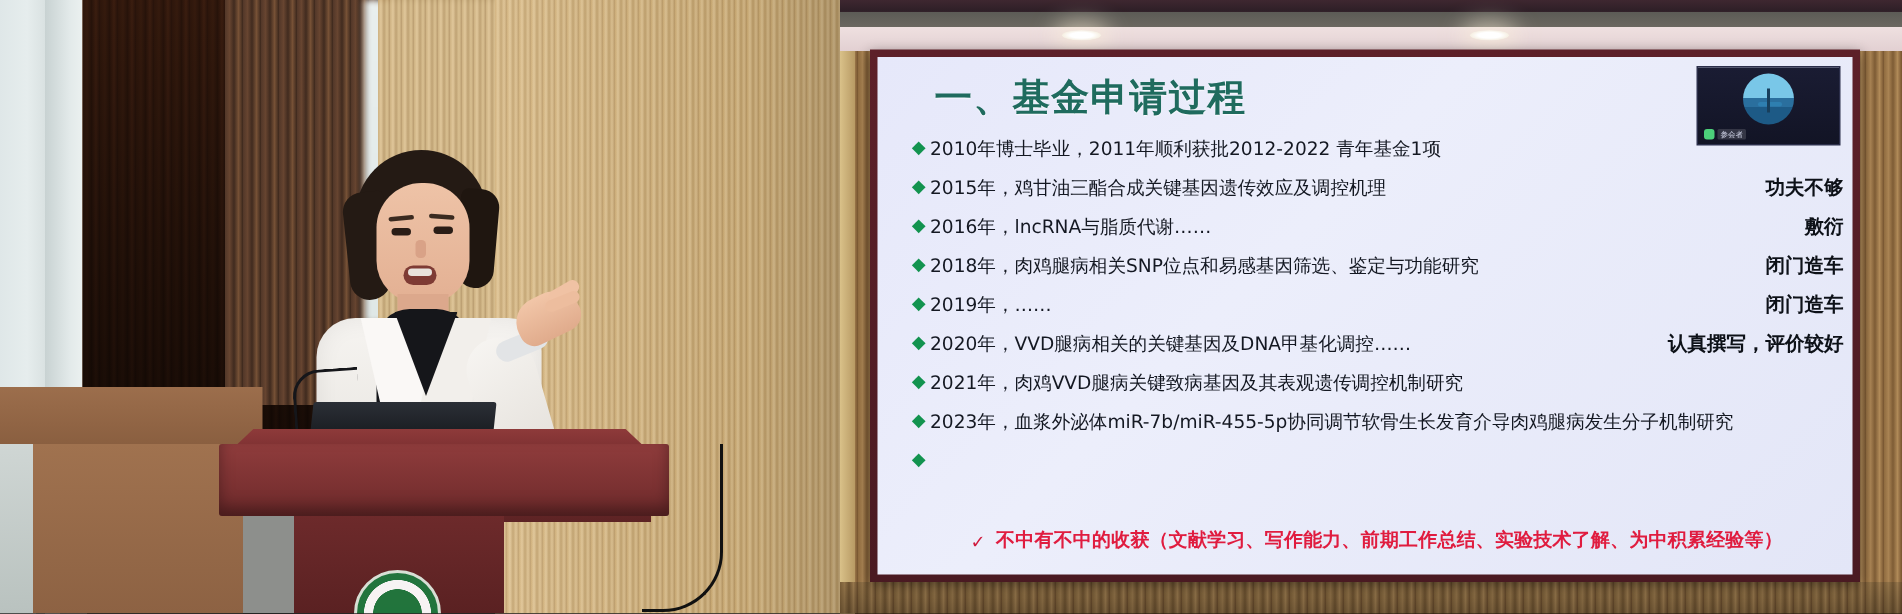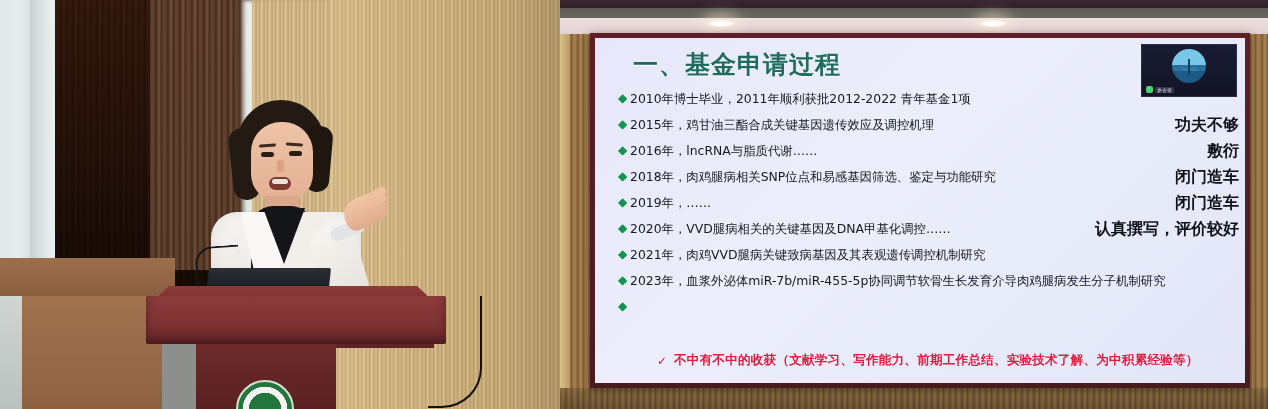--- a/index.html
+++ b/index.html
@@ -137,38 +137,38 @@
      background:linear-gradient(180deg,#3e2730,#2e1f27 60%,#53303a); }
   .ceiling2{ position:absolute; left:0; top:8px; width:708px; height:12px;
      background:linear-gradient(180deg,#5c5b56,#6e6a62); }
   .soffit{ position:absolute; left:0; top:18px; width:708px; height:16px;
      background:linear-gradient(180deg,#efe0e0,#e2d0d2); }
   .downlight{ position:absolute; top:20px; width:26px; height:7px; border-radius:50%;
      background:radial-gradient(ellipse,#ffffff 0 40%,#f6efe2 70%,rgba(255,240,215,0) 100%);
      box-shadow:0 0 14px 6px rgba(255,244,220,.55); }
   .dl1{ left:148px; } .dl2{ left:420px; }
 
-  .screen-frame{ position:absolute; left:30px; top:33px; width:660px; height:355px;
+  .screen-frame{ position:absolute; left:20px; top:33px; width:660px; height:355px;
      background:linear-gradient(180deg,#5d2029,#4a1a22); padding:5px;
      box-shadow:0 2px 8px rgba(0,0,0,.45); }
   .slide{ position:relative; width:100%; height:100%; overflow:hidden;
      background:linear-gradient(135deg,#e6e8fa 0%,#eceefb 40%,#e3e6f7 100%); }
 
   .slide-title{ position:absolute; left:38px; top:10px;
      font-family:"DejaVu Sans","Liberation Sans",sans-serif;
      font-size:25px; font-weight:700; letter-spacing:1px; color:#1f6b5e;
      text-shadow:0 1px 1px rgba(255,255,255,.8); white-space:nowrap; }
 
   .bullets{ position:absolute; left:20px; top:52px; width:624px; }
   .bullet-row{ display:flex; align-items:flex-start; margin-bottom:7px; min-height:19px; }
   .bullet-dot{ width:15px; flex:0 0 15px; color:#12934f; font-size:12px; line-height:17px; text-align:center; }
   .bullet-main{ font-family:"DejaVu Sans","Liberation Sans",sans-serif;
      font-size:12.4px; color:#141822; line-height:17px; white-space:nowrap; }
   .bullet-tag{ font-family:Liberation Serif, serif;
-     font-size:16px; font-weight:700; color:#0d1118; line-height:17px; white-space:nowrap;text-align:center; }
+     font-size:13px; font-weight:700; color:#0d1118; line-height:17px; white-space:nowrap;text-align:center; }
   .spacer{ flex:1 1 auto; min-width:8px; }
 
   .concl{ position:absolute; left:62px; bottom:14px; display:flex; align-items:center;
      white-space:nowrap; }
   .check{ color:#d01a3c; font-size:12px; margin-right:7px; }
   .concl-text{ font-family:Liberation Sans, sans-serif;
      font-size:12.6px; font-weight:700; color:#e01c3f; letter-spacing:.2px; }
 
   
   .vc-tile{ position:absolute; right:8px; top:6px; width:96px; height:53px;

